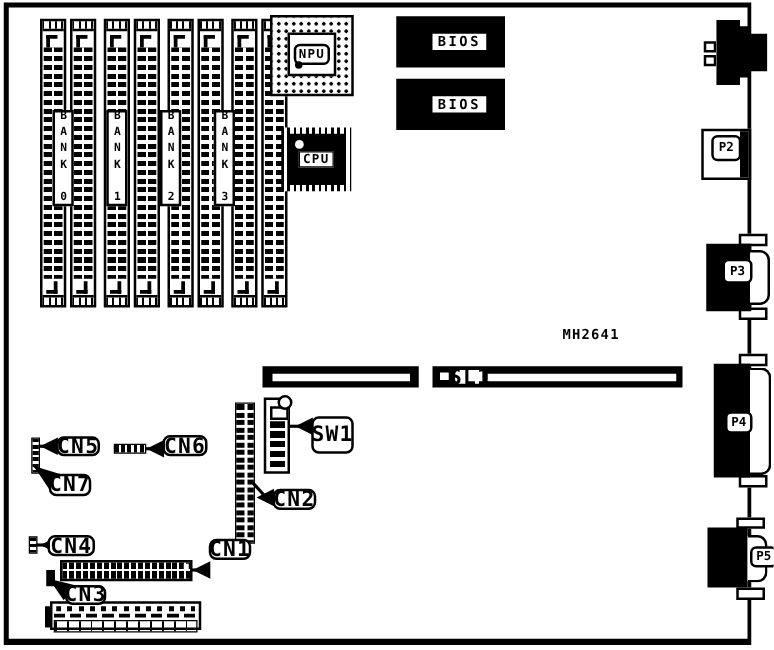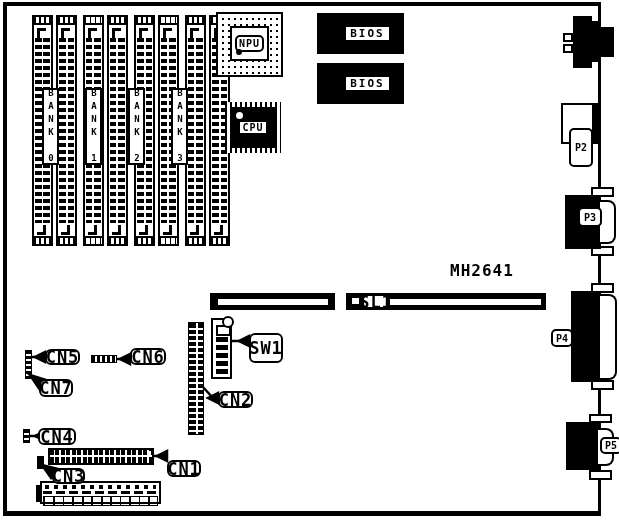--- a/index.html
+++ b/index.html
@@ -87,21 +87,21 @@
   .bconn-dots{height:4px;margin:2px 3px 0;background:repeating-linear-gradient(90deg,#000 0 4px,transparent 4px 9px);}
   .bconn-dash{height:3px;margin:2px 1px;background:repeating-linear-gradient(90deg,#000 0 9px,transparent 9px 13px);}
   .bconn-cells{height:8px;margin:0 1px;border:1px solid #000;
       background:repeating-linear-gradient(90deg,#000 0 1.5px,transparent 1.5px 9.5px);}
   .bconn-bar{position:absolute;left:-6px;top:2px;width:5px;height:17px;background:#000;}
 
   
   .tag{border:2px solid #000;border-radius:6px;background:#fff;z-index:5;
        display:flex;align-items:center;justify-content:center;
        font-size:17px;font-weight:bold;letter-spacing:1px;}
-  .code{font-size:16px;font-weight:bold;letter-spacing:1px;z-index:2;}
+  .code{font-size:11px;font-weight:bold;letter-spacing:1px;z-index:2;}
   svg.leads{position:absolute;left:0;top:0;z-index:4;pointer-events:none;}
 </style>
 </head>
 <body>
 
 <div class="stage">
 
   <div class="abs board"></div>
 
   <div class="abs simm-area">
@@ -226,33 +226,33 @@
     <span class="bios-tag">BIOS</span>
   </div>
 
   <div class="abs din"></div>
   <div class="abs din-pin" style="left:563px;top:33px"></div>
   <div class="abs din-pin" style="left:563px;top:44px"></div>
 
   <div class="abs p2box">
     <div class="p2strip"></div>
   </div>
-  <div class="abs plabel" style="left:569px;top:128px;width:24px;height:39px">P2</div>
+  <div class="abs plabel" style="left:569px;top:108px;width:24px;height:21px">P2</div>
 
   <div class="abs ptab" style="left:591px;top:187px"></div>
   <div class="abs ptab" style="left:591px;top:246px"></div>
   <div class="abs pbody" style="left:565px;top:195px;width:36px;height:54px"></div>
   <div class="abs pface" style="left:600px;top:200px;width:16px;height:44px"></div>
   <div class="abs plabel" style="left:578px;top:207px;width:24px;height:20px">P3</div>
 
   <div class="abs ptab" style="left:591px;top:283px"></div>
   <div class="abs ptab" style="left:591px;top:380px"></div>
   <div class="abs pbody" style="left:571px;top:291px;width:29px;height:91px"></div>
   <div class="abs pface" style="left:600px;top:294px;width:17px;height:86px"></div>
-  <div class="abs plabel" style="left:551px;top:329px;width:22px;height:18px">P4</div>
+  <div class="abs plabel" style="left:580px;top:329px;width:22px;height:18px">P4</div>
 
   <div class="abs ptab" style="left:589px;top:414px;height:9px"></div>
   <div class="abs ptab" style="left:589px;top:470px"></div>
   <div class="abs pbody" style="left:566px;top:422px;width:32px;height:48px"></div>
   <div class="abs pface" style="left:598px;top:428px;width:16px;height:38px"></div>
   <div class="abs plabel" style="left:600px;top:437px;width:22px;height:17px">P5</div>
 
   <div class="abs code" style="left:450px;top:261px">MH2641</div>
 
   <div class="abs hbar" style="left:210px;top:293px;width:125px;height:17px"></div>
@@ -302,16 +302,16 @@
         <polygon points="58,469 51,478 42,465"></polygon>
     </g>
   </svg>
 
   <div class="abs tag" style="left:45px;top:349px;width:35px;height:16px">CN5</div>
   <div class="abs tag" style="left:39px;top:379px;width:34px;height:18px">CN7</div>
   <div class="abs tag" style="left:130px;top:348px;width:36px;height:17px">CN6</div>
   <div class="abs tag" style="left:249px;top:333px;width:34px;height:30px">SW1</div>
   <div class="abs tag" style="left:218px;top:391px;width:35px;height:17px">CN2</div>
   <div class="abs tag" style="left:38px;top:428px;width:38px;height:17px">CN4</div>
-  <div class="abs tag" style="left:167px;top:460px;width:34px;height:17px">CN1</div>
+  <div class="abs tag" style="left:167px;top:431px;width:34px;height:17px">CN1</div>
   <div class="abs tag" style="left:52px;top:468px;width:33px;height:16px">CN3</div>
 
 </div>
 
 </body></html>

